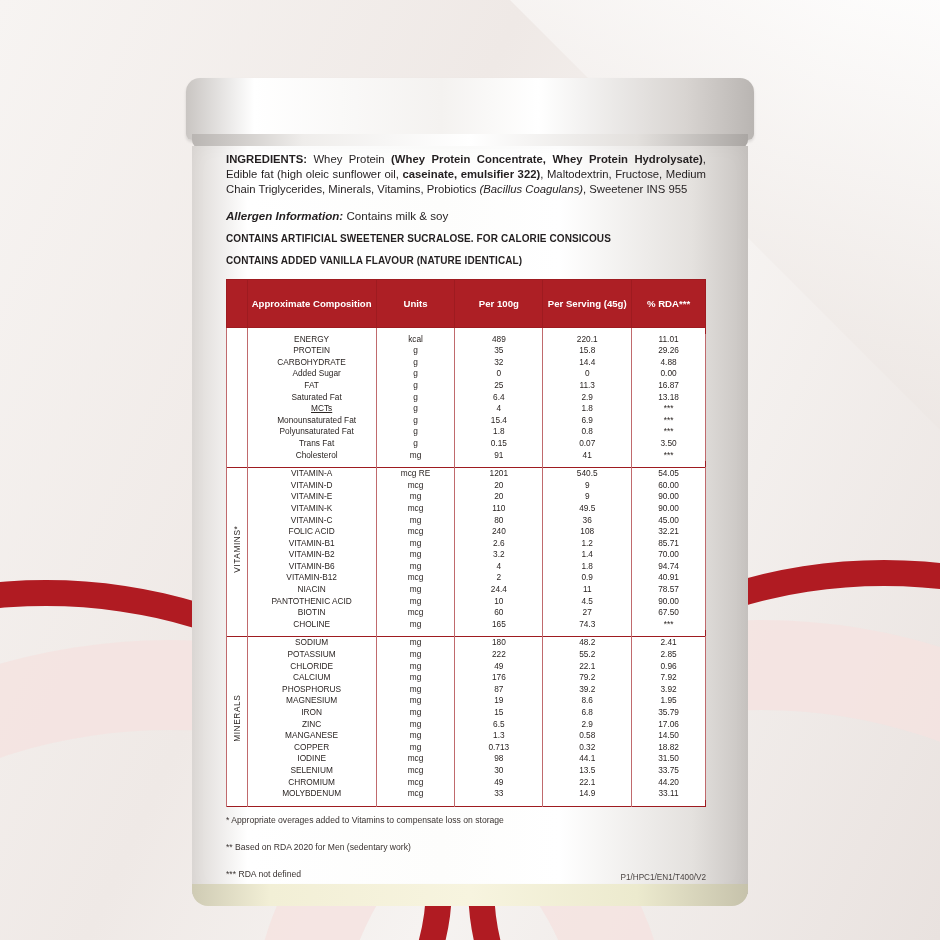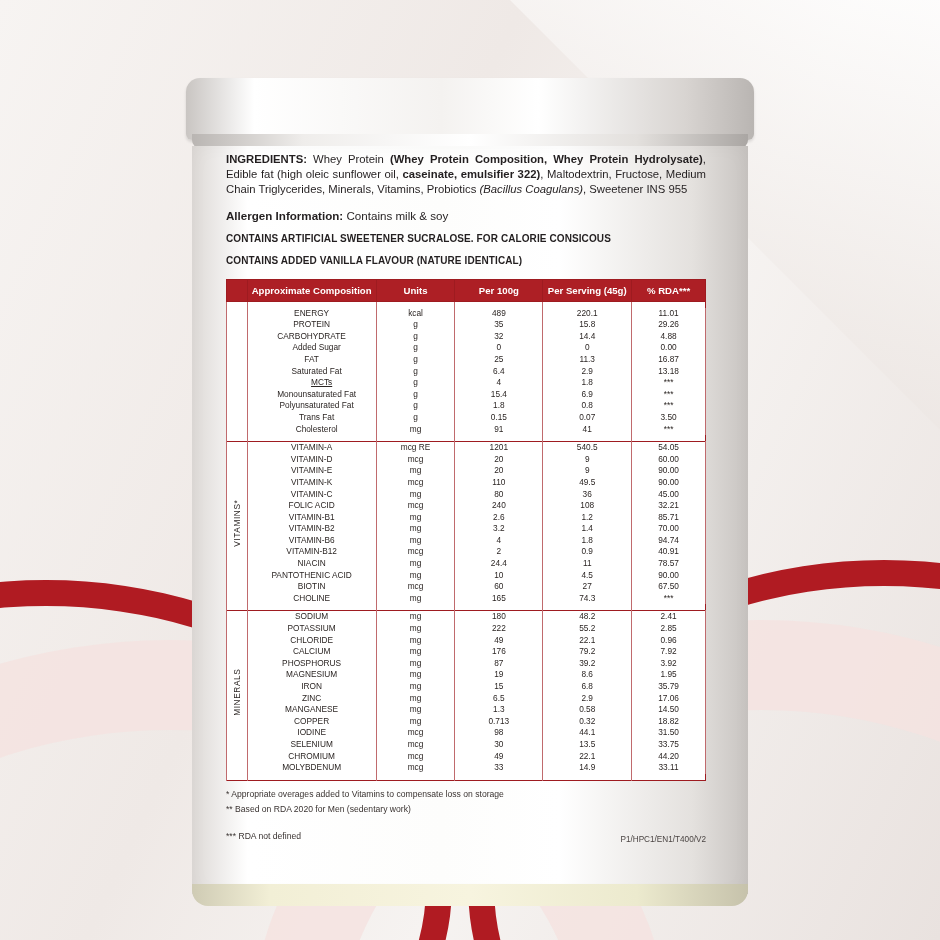--- a/index.html
+++ b/index.html
@@ -41,28 +41,28 @@
   .bottom-band{position:absolute;left:6px;top:806px;width:556px;height:22px;
       border-radius:0 0 16px 16px;
       background:linear-gradient(90deg,#cfcbb4 0%,#f2efd6 14%,#f7f4df 50%,#eceace 80%,#c6c2ab 100%);}
 
   
   .label{position:absolute;left:40px;top:74px;width:480px;color:#231f20;}
   .ing{font-size:11.3px;line-height:15.2px;text-align:justify;}
   .ing b{font-weight:bold;}
   .ing i{font-style:italic;}
   .allergen{margin-top:11px;font-size:11.6px;}
-  .allergen b{font-weight:bold;}
+  .allergen b{font-weight:bold;font-style:italic;}
   .caps{margin-top:11px;font-size:10px;font-weight:bold;letter-spacing:.1px;}
 
   
   table.nutri{margin-top:13px;border-collapse:collapse;width:480px;
       background:#fff;border:1.3px solid #9e1b20;}
   table.nutri th{background:#ad1f25;color:#fff;font-size:9.6px;font-weight:bold;
-      border:1px solid #9e1b20;padding:5px 2px;line-height:11px;}
+      border:1px solid #9e1b20;padding:18px 2px;line-height:11px;}
   table.nutri td{border-left:1px solid #c06a6d;border-right:1px solid #c06a6d;
       font-size:8.3px;color:#2b2523;padding:0 4px;height:11.6px;line-height:11.6px;}
   td.name{text-align:center;}
   td.ctr{text-align:center;}
   .ind1{padding-left:14px !important;}
   .ind2{padding-left:24px !important;text-decoration:underline;}
   tr.sep td{border-top:1px solid #9e1b20;}
   tr.gap td{height:6px;border-left:1px solid #c06a6d;border-right:1px solid #c06a6d;}
   .sidecell{writing-mode:vertical-rl;transform:rotate(180deg);
       font-size:8.1px;letter-spacing:.6px;color:#2b2523;text-align:center;
@@ -85,21 +85,21 @@
 
 <div class="jar">
   <div class="lid"></div>
   <div class="lid-ring"></div>
   <div class="body"></div>
   <div class="bottom-band"></div>
 
   <div class="label">
 
     <div class="ing">
-      <b>INGREDIENTS:</b><span> Whey Protein </span><b>(Whey Protein Composition, Whey Protein Hydrolysate)</b><span>, Edible fat (high oleic sunflower oil, </span><b>caseinate, emulsifier 322)</b><span>, Maltodextrin, Fructose, Medium Chain Triglycerides, Minerals, Vitamins, Probiotics </span><i>(Bacillus Coagulans)</i><span>, Sweetener INS 955</span>
+      <b>INGREDIENTS:</b><span> Whey Protein </span><b>(Whey Protein Concentrate, Whey Protein Hydrolysate)</b><span>, Edible fat (high oleic sunflower oil, </span><b>caseinate, emulsifier 322)</b><span>, Maltodextrin, Fructose, Medium Chain Triglycerides, Minerals, Vitamins, Probiotics </span><i>(Bacillus Coagulans)</i><span>, Sweetener INS 955</span>
     </div>
 
     <div class="allergen">
       <b>Allergen Information:</b><span> Contains milk &amp; soy</span>
     </div>
 
     <div class="caps">CONTAINS ARTIFICIAL SWEETENER SUCRALOSE. FOR CALORIE CONSICOUS</div>
     <div class="caps">CONTAINS ADDED VANILLA FLAVOUR (NATURE IDENTICAL)</div>
 
     <table class="nutri">
@@ -416,18 +416,18 @@
             <td></td>
             <td></td>
             <td></td>
             <td></td>
           </tr>
         </tbody>
     </table>
 
     <div class="footwrap">
       <div class="foot">*  Appropriate overages added to Vitamins to compensate loss on storage</div>
-      <div class="foot" style="margin-top:3px">**  Based on RDA 2020 for Men (sedentary work)</div>
+      <div class="foot" style="margin-top:15px">**  Based on RDA 2020 for Men (sedentary work)</div>
       <div class="foot" style="margin-top:14px">***  RDA not defined</div>
       <div class="code">P1/HPC1/EN1/T400/V2</div>
     </div>
   </div>
 </div>
 
 </body></html>

